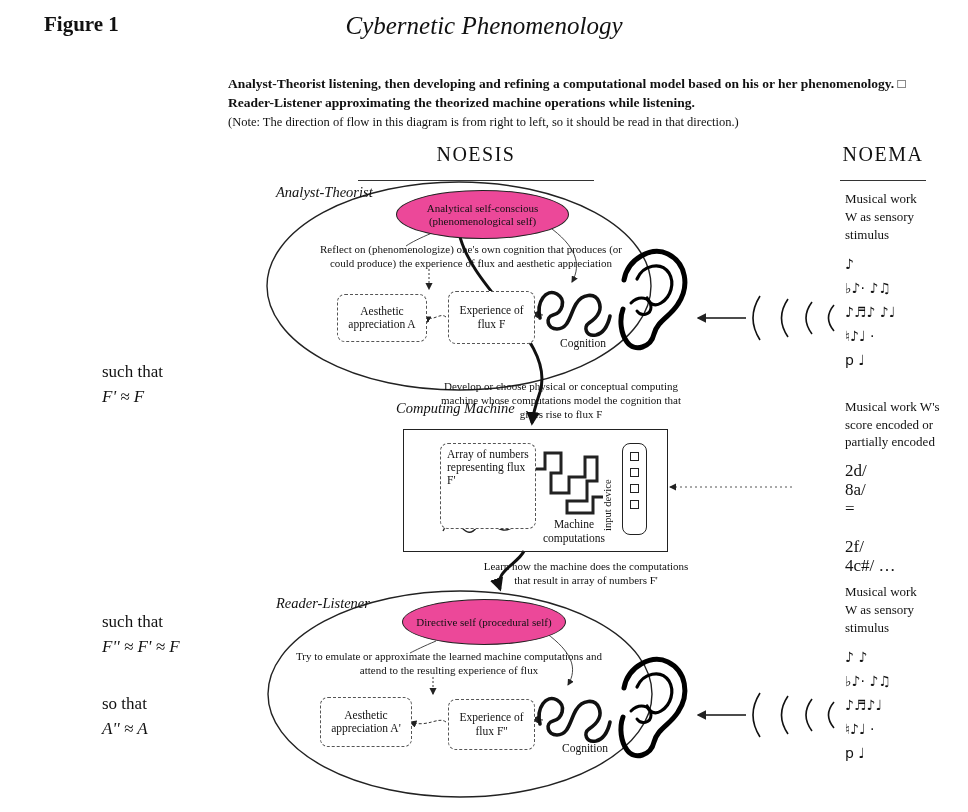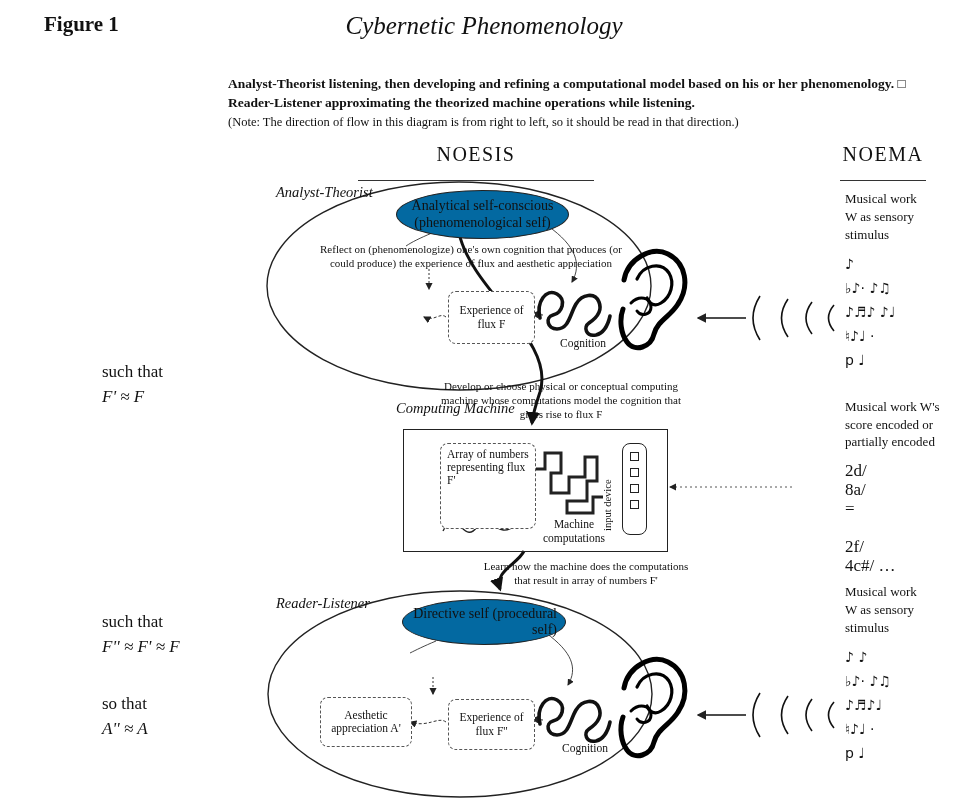--- a/index.html
+++ b/index.html
@@ -6,21 +6,21 @@
   .stage{position:relative;width:968px;height:812px;background:#ffffff;color:#111;
          font-family:"Liberation Serif", serif;overflow:hidden;}
   .abs{position:absolute;}
   .ctr{text-align:center;}
   svg.layer{position:absolute;left:0;top:0;pointer-events:none;}
   .dbox{position:absolute;border:1.3px dashed #555;border-radius:8px;
         display:flex;align-items:center;justify-content:center;text-align:center;
         font-size:11.5px;line-height:1.15;background:#fff;padding:2px;}
   .oval{position:absolute;border:1.3px solid #222;border-radius:50%;
         display:flex;align-items:center;justify-content:center;text-align:center;
-        font-size:14px;line-height:1.15;background:#0369a1;padding:2px 8px;}
+        font-size:11px;line-height:1.15;background:#ec4899;padding:2px 8px;}
   .small{font-size:11px;line-height:1.25;}
   .seclabel{font-style:italic;font-size:14.5px;}
   .hdr{font-size:20px;letter-spacing:1.5px;border-bottom:1px solid #333;
        padding-bottom:14px;text-align:center;}
   .leftlbl{font-size:17px;line-height:1.45;}
   .leftlbl .fm{font-style:italic;}
   .notes{font-family:"DejaVu Sans", sans-serif;font-size:14px;line-height:24px;}
   .scorelines{font-size:17px;line-height:19px;}
   .vtext{writing-mode:vertical-rl;transform:rotate(180deg);font-size:10.5px;}
   .machinerect{position:absolute;border:1.4px solid #222;background:transparent;}
@@ -121,20 +121,23 @@
   <div class="abs hdr" style="left:840px;top:143px;width:86px;">NOEMA</div>
 
   <div class="abs seclabel" style="left:276px;top:184px;">Analyst-Theorist</div>
 
   <div class="oval" style="left:396px;top:190px;width:155px;height:43px;">
     <span>Analytical self-conscious (phenomenological self)</span>
   </div>
 
   <div class="abs ctr small" style="left:310px;top:243px;width:322px;">Reflect on (phenomenologize) one's own cognition that produces (or could produce) the experience of flux and aesthetic appreciation</div>
 
+  <div class="dbox" style="left:337px;top:294px;width:84px;height:42px;">
+    <span>Aesthetic appreciation A</span>
+  </div>
   <div class="dbox" style="left:448px;top:291px;width:81px;height:47px;">
     <span>Experience of flux F</span>
   </div>
   <div class="abs ctr" style="left:548px;top:337px;width:70px;font-size:11.5px;">Cognition</div>
 
   <div class="abs leftlbl" style="left:102px;top:360px;">
     <div>such that</div>
     <div class="fm">F' ≈ F</div>
   </div>
   <div class="abs leftlbl" style="left:102px;top:610px;">
@@ -166,20 +169,21 @@
     <div class="sq" style="left:7px;top:40px;"></div>
     <div class="sq" style="left:7px;top:56px;"></div>
   </div>
 
   <div class="abs seclabel" style="left:276px;top:595px;">Reader-Listener</div>
 
   <div class="oval" style="left:402px;top:599px;width:146px;height:40px;text-align:right;">
     <span>Directive self (procedural self)</span>
   </div>
 
+  <div class="abs ctr small" style="left:296px;top:650px;width:306px;">Try to emulate or approximate the learned machine computations and attend to the resulting experience of flux</div>
 
   <div class="dbox" style="left:320px;top:697px;width:86px;height:44px;">
     <span>Aesthetic appreciation A'</span>
   </div>
   <div class="dbox" style="left:448px;top:699px;width:81px;height:45px;">
     <span>Experience of flux F''</span>
   </div>
   <div class="abs ctr" style="left:550px;top:742px;width:70px;font-size:11.5px;">Cognition</div>
 
   <div class="abs" style="left:845px;top:190px;width:82px;font-size:13px;line-height:1.4;">Musical work W as sensory stimulus</div>

